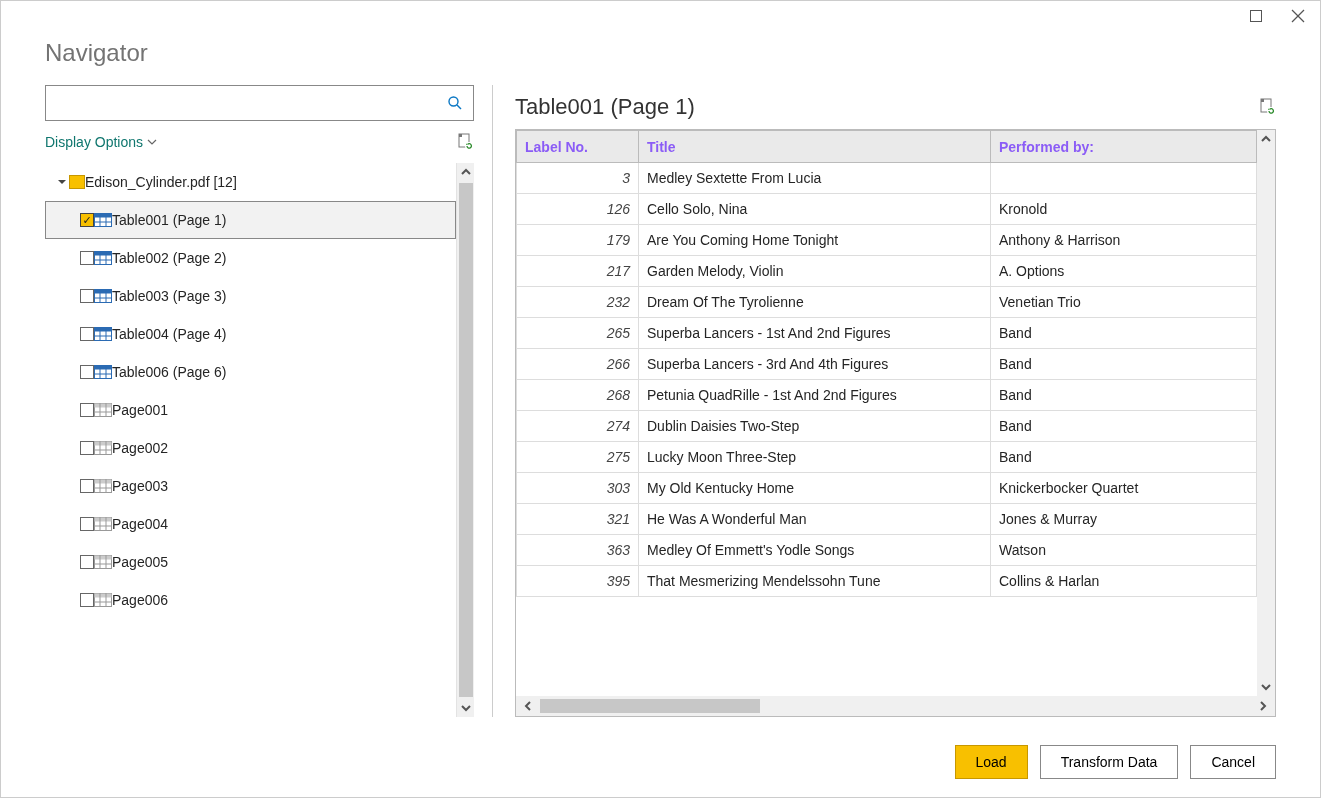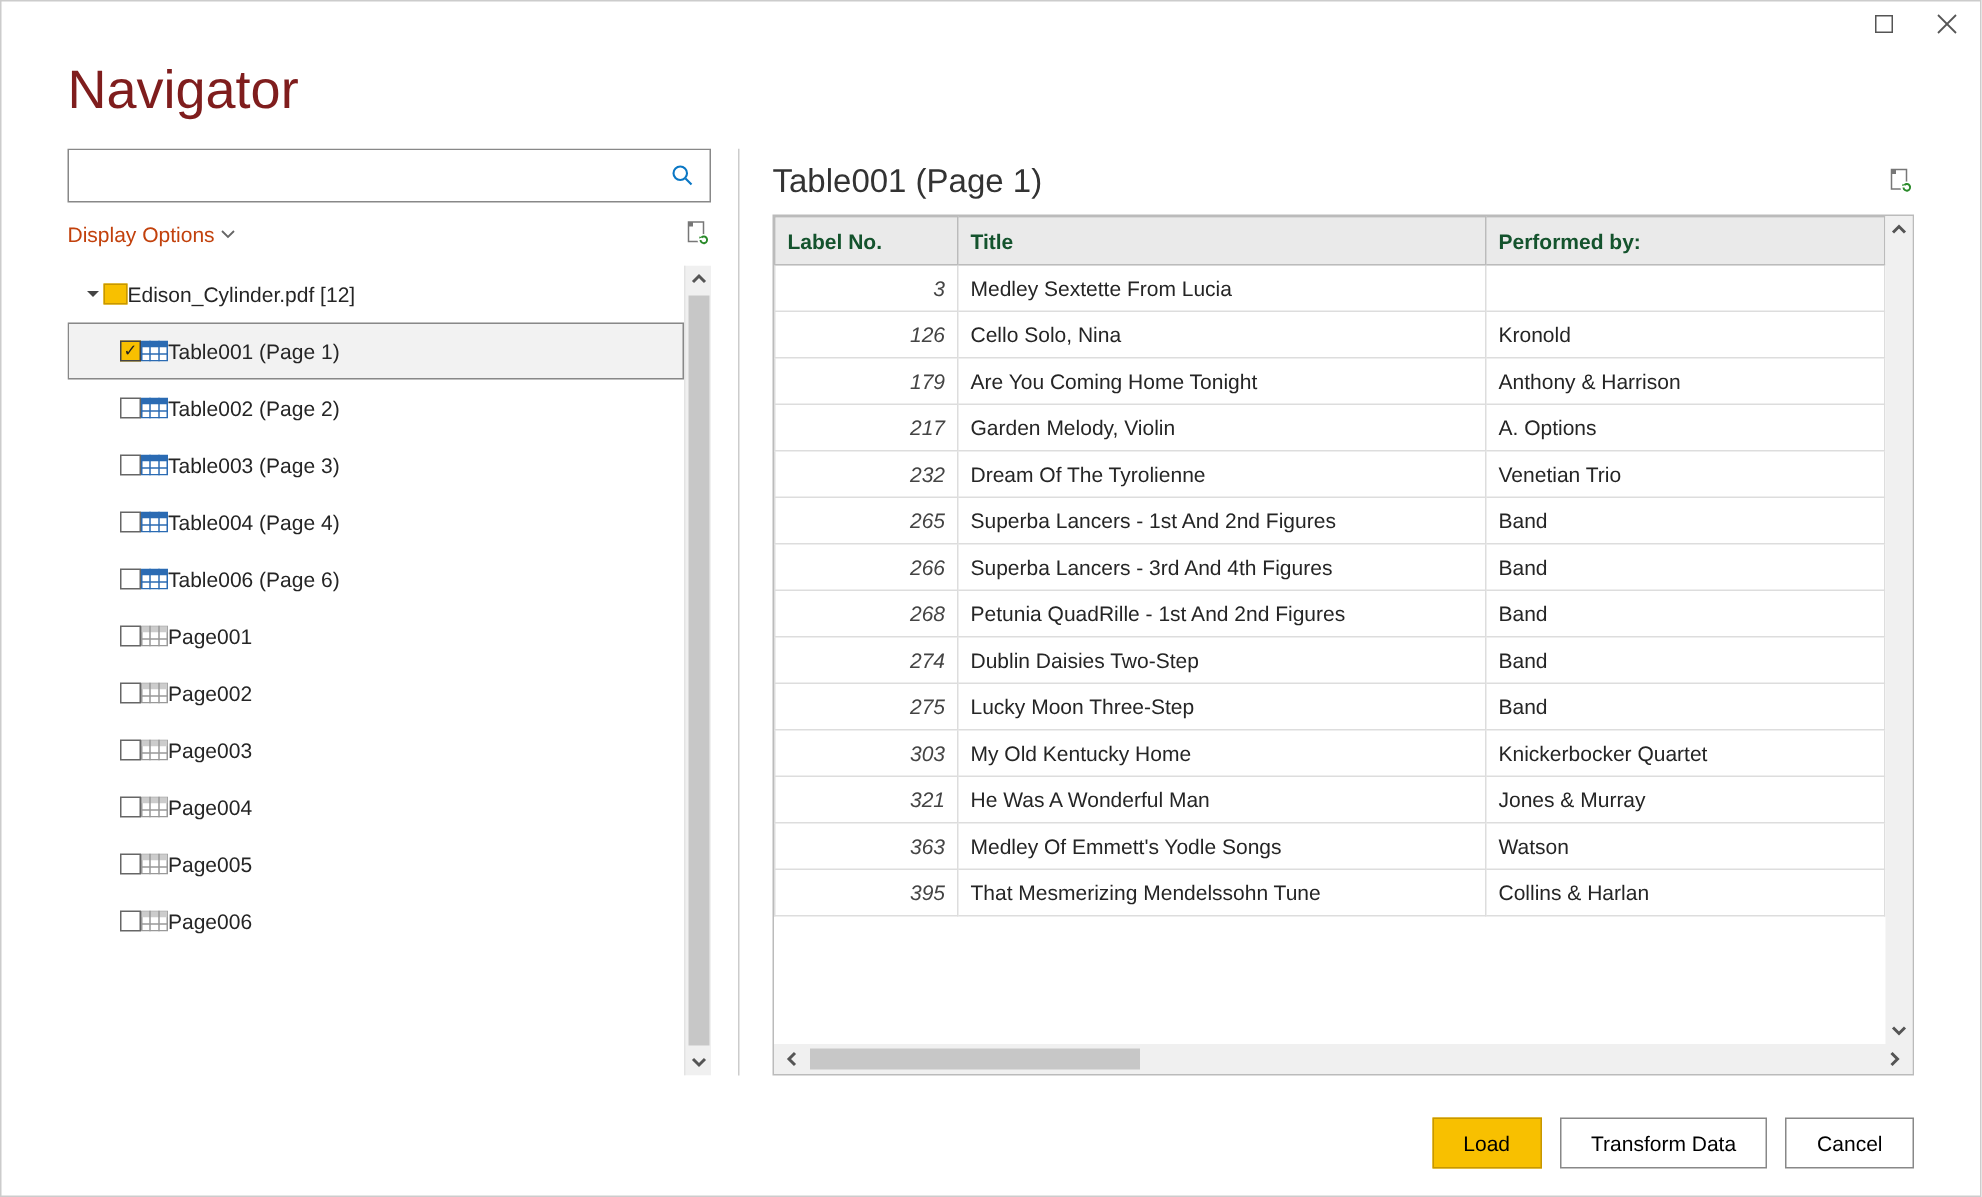--- a/index.html
+++ b/index.html
@@ -1,26 +1,26 @@
 <!DOCTYPE html>
 <html><head>
 <meta charset="utf-8">
 <style>
   * { box-sizing: border-box; margin: 0; padding: 0; }
   body { font-family: "Segoe UI", Tahoma, sans-serif; font-size: 14px; color: #252525; background: #fff; }
   .window { width: 1321px; height: 798px; border: 1px solid #ccc; position: relative; display: flex; flex-direction: column; }
   .titlebar { height: 30px; display: flex; justify-content: flex-end; align-items: center; padding: 0 8px; gap: 14px; }
   .titlebar .btn { width: 28px; height: 28px; display: flex; justify-content: center; align-items: center; cursor: pointer; color: #444; }
-  .header-title { font-size: 36px; font-weight: 300; color: #7f1d1d; padding: 8px 44px 18px 44px; }
+  .header-title { font-size: 24px; font-weight: 300; color: #737373; padding: 8px 44px 18px 44px; }
   .body { display: flex; flex: 1; padding: 0 44px 10px 44px; overflow: hidden; }
   .left-pane { width: 448px; display: flex; flex-direction: column; border-right: 1px solid #ccc; padding-right: 18px; }
   .searchbox { display: flex; border: 1px solid #888; height: 36px; align-items: center; }
   .searchbox input { flex: 1; border: none; outline: none; padding: 0 8px; font-size: 14px; }
   .searchbox .search-icon { width: 36px; display: flex; justify-content: center; align-items: center; color: #005a9e; }
-  .display-row { display: flex; justify-content: space-between; align-items: center; height: 34px; margin-top: 4px; color: #c2410c; }
+  .display-row { display: flex; justify-content: space-between; align-items: center; height: 34px; margin-top: 4px; color: #0f766e; }
   .display-options { display: flex; align-items: center; gap: 4px; cursor: pointer; }
   .refresh-icon { color: #555; cursor: pointer; }
   .tree-wrap { flex:1; display:flex; margin-top: 4px; overflow:hidden;}
   .tree { flex:1; overflow-y:auto; }
   .tree-row { display: flex; align-items: center; height: 38px; padding-left: 10px; gap: 0; }
   .tree-row.file { }
   .tree-row .expander { width: 14px; height: 14px; display:flex; justify-content:center; align-items:center; cursor:pointer; }
   .tree-row .folder-ic { width: 16px; height: 14px; background: #f8c000; border: 1px solid #c79700; }
   .tree-row .cb { width: 14px; height: 14px; border: 1.5px solid #666; display: inline-flex; justify-content:center; align-items:center; flex-shrink:0; cursor:pointer;}
   .tree-row .cb.checked { background: #f8c000; border-color: #444; }
@@ -33,21 +33,21 @@
   .tree-scrollbar .chev { height: 18px; width: 100%; display:flex; justify-content:center; align-items:center; color:#666; cursor:pointer; }
   .tree-scrollbar .thumb { width: 14px; flex:1; margin: 2px 0; background: #c7c7c7; }
 
   .right-pane { flex: 1; display: flex; flex-direction: column; padding-left: 22px; }
   .preview-header { display:flex; justify-content:space-between; align-items:center; height: 44px;}
   .preview-title { font-size: 22px; font-weight: 300; color: #333; }
   .grid-wrap { flex:1; display:flex; overflow:hidden; border:1px solid #bbb; flex-direction: column;}
   .grid-top { flex:1; display:flex; overflow:hidden;}
   .grid { flex:1; overflow:hidden; }
   table { border-collapse: collapse; width: 100%; }
-  th { background: #eaeaea; font-weight: 600; text-align: left; padding: 6px 8px; border: 1px solid #bbb; height: 32px; color:#14532d; font-size:14px;}
+  th { background: #eaeaea; font-weight: 600; text-align: left; padding: 6px 8px; border: 1px solid #bbb; height: 32px; color:#8b5cf6; font-size:14px;}
   td { border: 1px solid #ddd; padding: 4px 8px; height: 31px; font-size: 14px;}
   td.num { text-align: right; font-style: italic; color: #444; width: 120px;}
   .grid-scrollbar-v { width: 18px; background: #f0f0f0; display:flex; flex-direction:column; justify-content:space-between; align-items:center;}
   .grid-scrollbar-v .chev { height: 18px; width:100%; display:flex; justify-content:center; align-items:center; color:#666; cursor:pointer;}
   .grid-scrollbar-h { height: 20px; background: #f0f0f0; display:flex; align-items:center; }
   .grid-scrollbar-h .chev { width: 24px; height:100%; display:flex; justify-content:center; align-items:center; color:#666; cursor:pointer;}
   .grid-scrollbar-h .track { flex:1; height: 14px; position:relative; }
   .grid-scrollbar-h .thumb { position:absolute; left:0; width: 220px; height: 14px; background: #c7c7c7; }
 
   .footer { height: 70px; display:flex; justify-content:flex-end; align-items:center; gap: 12px; padding: 0 44px; }

